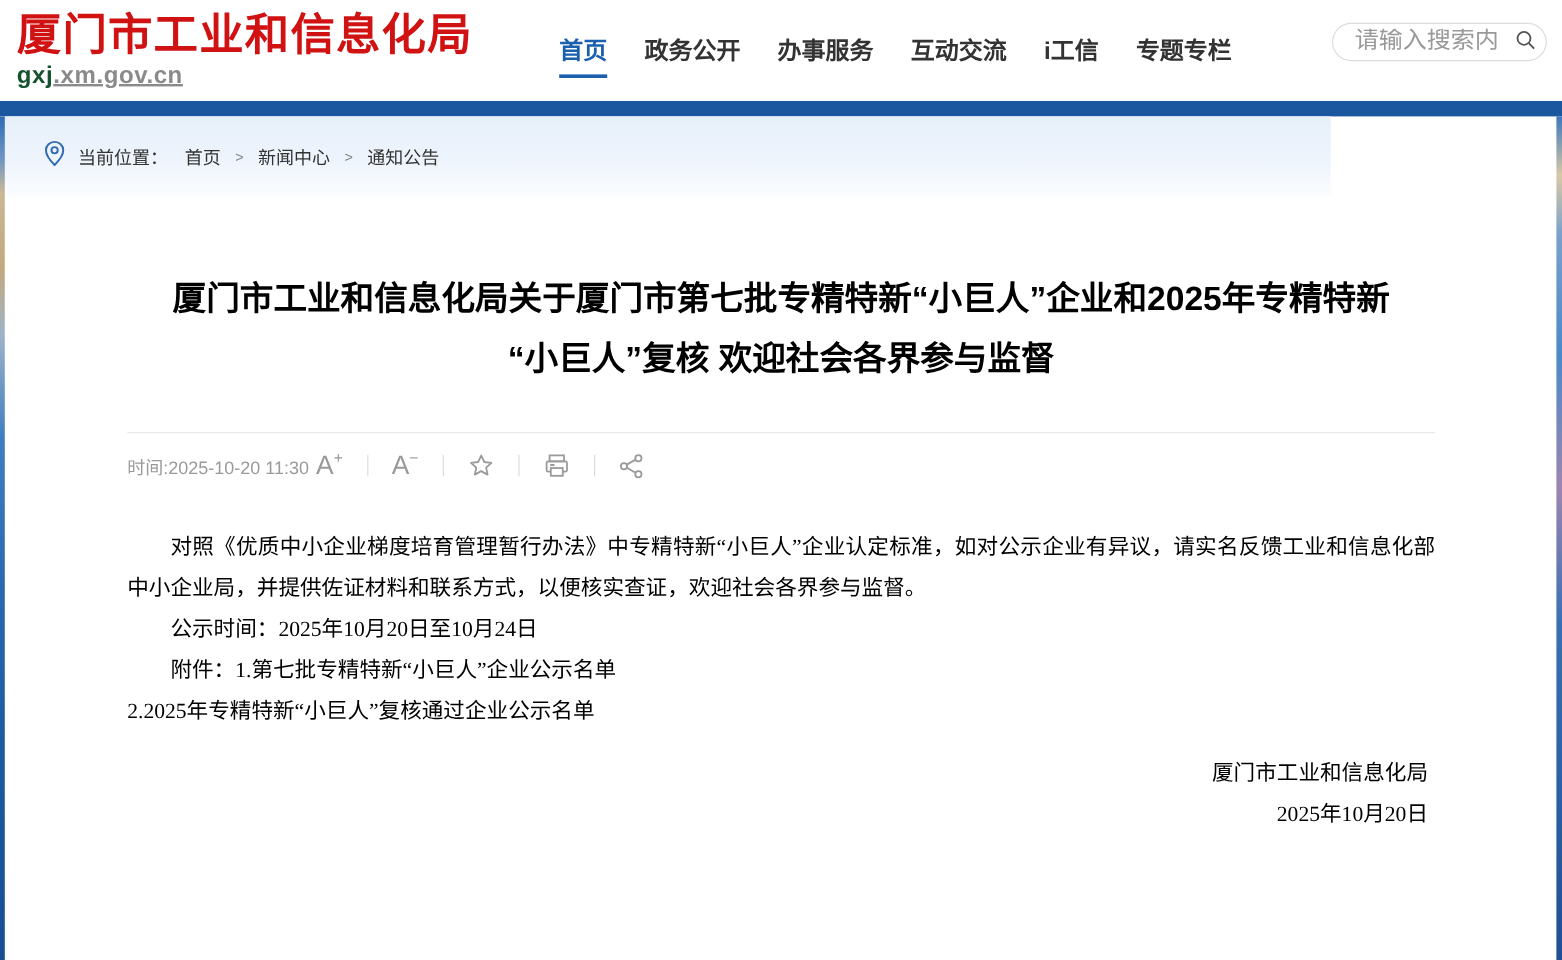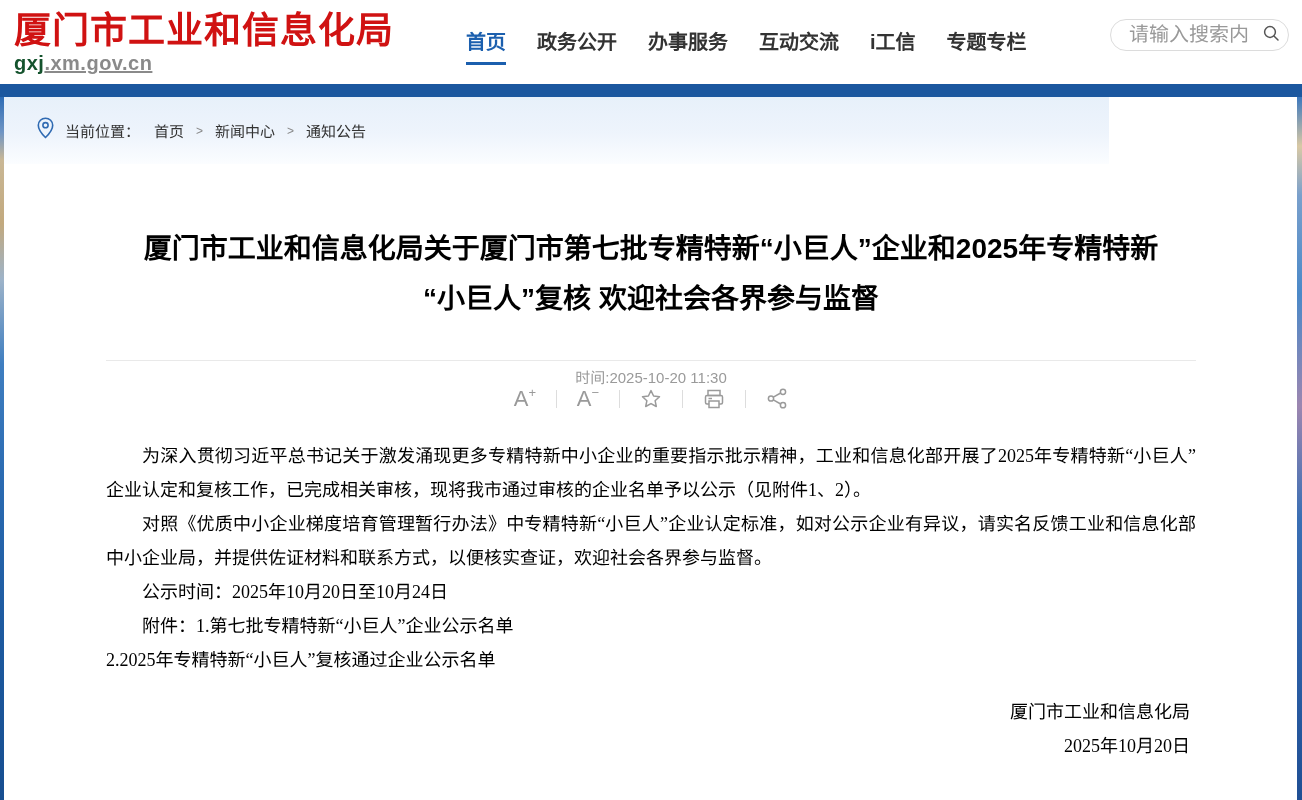--- a/index.html
+++ b/index.html
@@ -64,21 +64,21 @@
     background: linear-gradient(180deg,#3c78bd 0%,#d9c9a5 7%,#7aa0cc 14%,#4b89c8 28%,#9c86b0 44%,#3a6fb4 60%,#2c5fa6 80%,#1f4f94 100%);
   }
 
   
   .article { width: 1090px; margin: 0 auto; }
   .article-title {
     margin-top: 60px; text-align: center; font-size: 28px; font-weight: bold;
     color: #000; line-height: 50px;
   }
   .meta-divider { border: none; border-top: 1px solid #e9e9e9; margin-top: 36px; }
-  .meta-row { height: 54px; display: flex; align-items: center; justify-content: center; flex-direction: column; }
+  .meta-row { height: 54px; display: flex; align-items: center; justify-content: flex-start; }
   .meta-time { color: #9a9a9a; font-size: 15px; }
   .tools { display: flex; align-items: center; color: #9a9a9a; }
   .tool {
     cursor: pointer; display: flex; align-items: flex-start; justify-content: center;
     min-width: 34px; font-size: 22px; color: #9a9a9a; line-height: 24px;
   }
   .tool sup { font-size: 13px; line-height: 10px; margin-top: 1px; }
   .tool svg { display: block; }
   .tool-sep { width: 1px; height: 18px; background: #ddd; margin: 0 14px; }
 
@@ -192,21 +192,20 @@
             <circle cx="17" cy="18.2" r="2.6" stroke="#9a9a9a" stroke-width="1.5"></circle>
             <line x1="7.3" y1="10.2" x2="14.7" y2="6" stroke="#9a9a9a" stroke-width="1.5"></line>
             <line x1="7.3" y1="12.8" x2="14.7" y2="17" stroke="#9a9a9a" stroke-width="1.5"></line>
           </svg>
         </span>
       </div>
     </div>
   </div>
 
   <div class="article-body">
-    <p class="indent">为深入贯彻习近平总书记关于激发涌现更多专精特新中小企业的重要指示批示精神，工业和信息化部开展了2025年专精特新“小巨人”企业认定和复核工作，已完成相关审核，现将我市通过审核的企业名单予以公示（见附件1、2）。</p>
     <p class="indent">对照《优质中小企业梯度培育管理暂行办法》中专精特新“小巨人”企业认定标准，如对公示企业有异议，请实名反馈工业和信息化部中小企业局，并提供佐证材料和联系方式，以便核实查证，欢迎社会各界参与监督。</p>
     <p class="indent">公示时间：2025年10月20日至10月24日</p>
     <p class="indent">附件：1.第七批专精特新“小巨人”企业公示名单</p>
     <p>2.2025年专精特新“小巨人”复核通过企业公示名单</p>
   </div>
 
   <div class="signature">
     <div>厦门市工业和信息化局</div>
     <div>2025年10月20日</div>
   </div>

